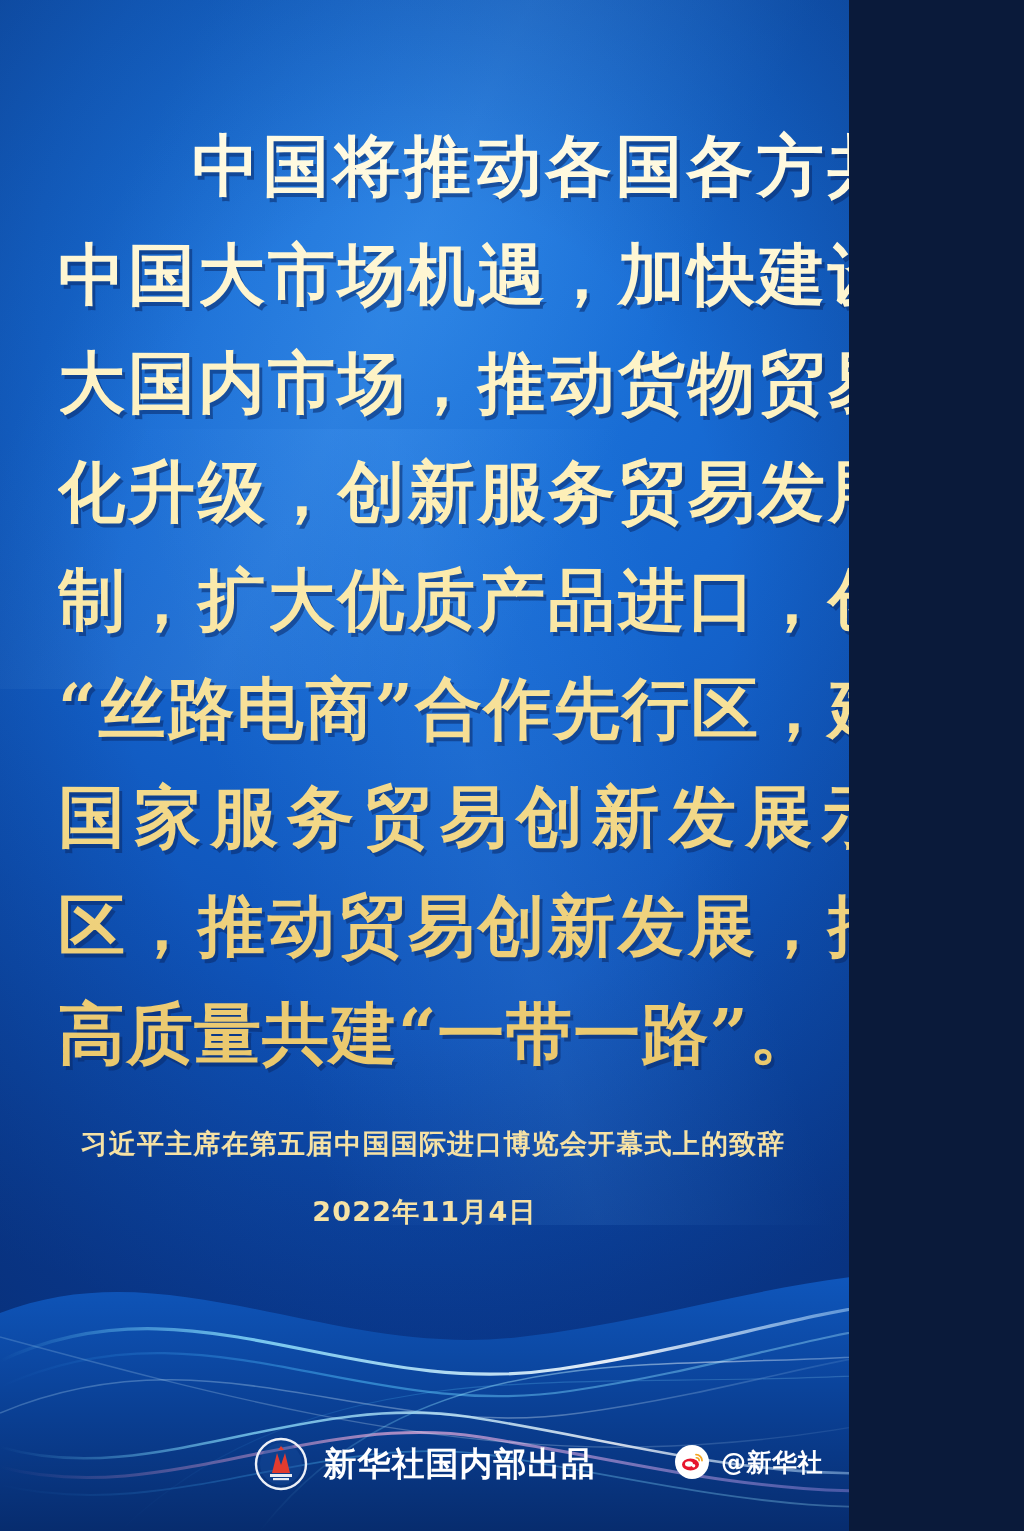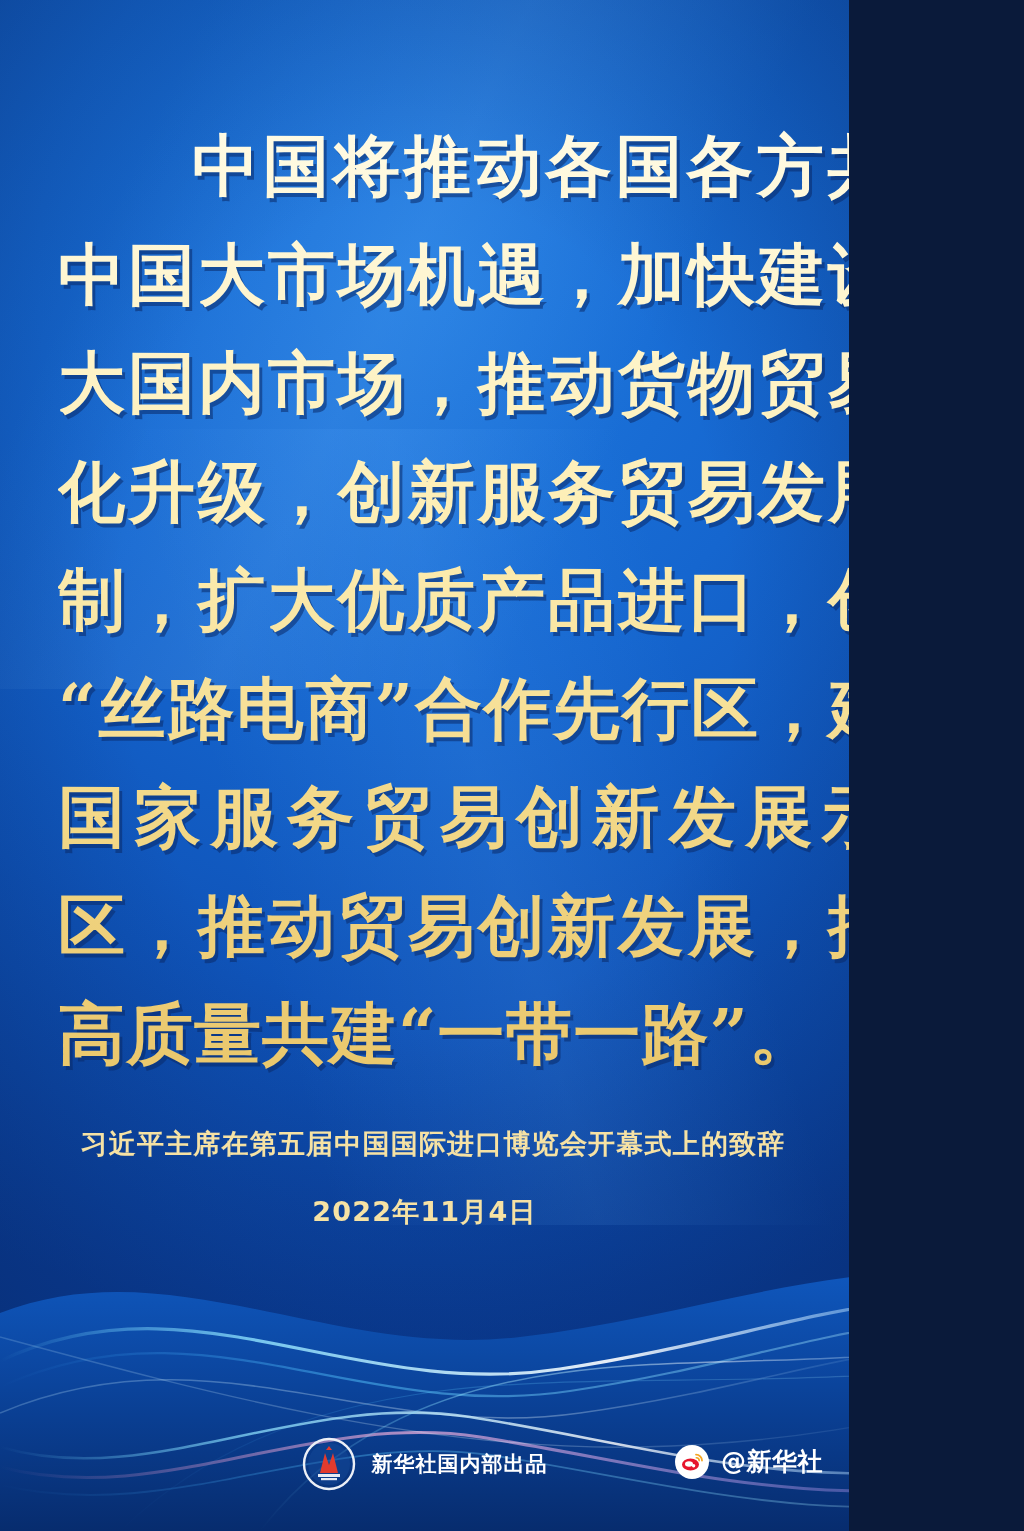--- a/index.html
+++ b/index.html
@@ -119,32 +119,33 @@
     align-items: center;
     gap: 16px;
   }
   .xinhua-emblem {
     width: 54px;
     height: 54px;
     position: relative;
     flex: 0 0 auto;
   }
   .source-label {
-    font-size: 21px;
+    font-size: 33px;
     font-weight: 700;
     color: #ffffff;
     letter-spacing: 1px;
     white-space: nowrap;
     font-family: Liberation Serif, serif;
   }
   .weibo {
     position: absolute;
     right: 26px;
     top: 8px;
     display: flex;
+    align-items: center;
     gap: 12px;
   }
   .weibo-icon {
     width: 34px;
     height: 34px;
     border-radius: 50%;
     background: #ffffff;
     display: flex;
     align-items: center;
     justify-content: center;

